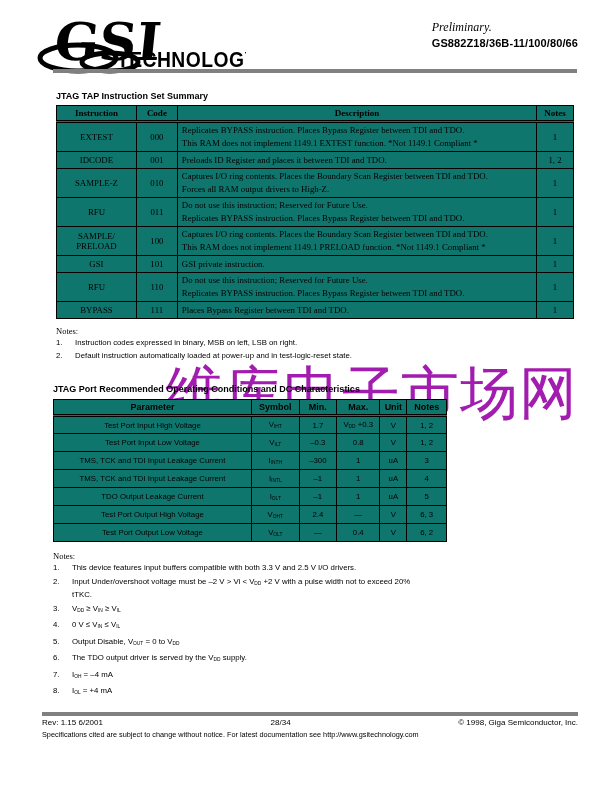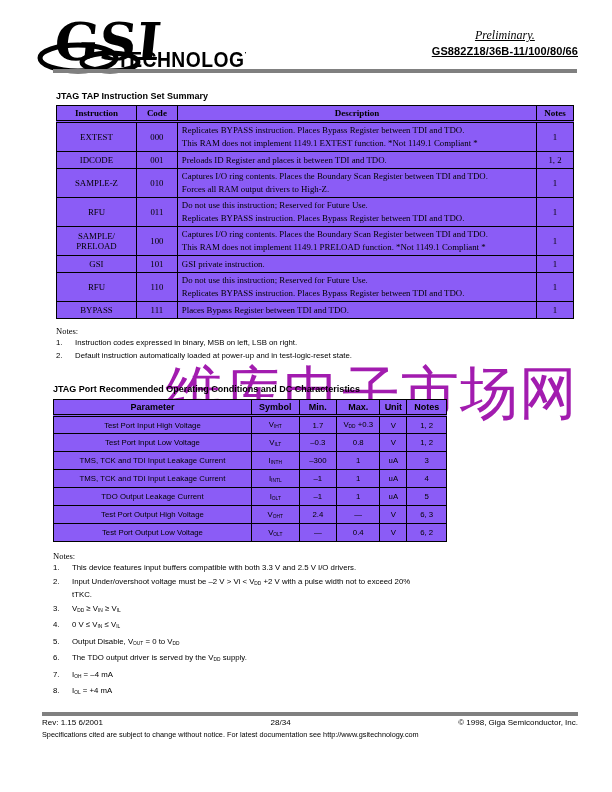--- a/index.html
+++ b/index.html
@@ -3,35 +3,35 @@
 <meta charset="utf-8">
 <style>
   * { margin:0; padding:0; box-sizing:border-box; }
   html,body { background:#ffffff; }
   .page {
     position:relative; width:612px; height:792px; background:#fff;
     font-family:"Liberation Sans", sans-serif; color:#000; overflow:hidden;
   }
   
   .logo-wrap { position:absolute; left:36px; top:12px; width:210px; height:64px; }
-  .hdr-right { position:absolute; right:34px; top:28px; text-align:center;text-decoration:underline; }
+  .hdr-right { position:absolute; right:34px; top:20px; text-align:left; }
   .preliminary { font-family:"Liberation Serif", serif; font-style:italic; font-size:12px; }
   .partnum { font-size:11px; font-weight:bold; margin-top:2px; letter-spacing:0.1px; }
   .hdr-rule { position:absolute; left:53px; top:69px; width:524px; height:4px; background:#808080; }
   
   .s1-title { position:absolute; left:56px; top:91px; font-size:9px; font-weight:bold; }
   .s2-title { position:absolute; left:53px; top:384px; font-size:9px; font-weight:bold; z-index:2; }
   
   .watermark {
     position:absolute; left:165px; top:364px; z-index:1;
     font-size:58px; color:#a21caf; letter-spacing:1px; line-height:1;
     font-family:"DejaVu Sans", sans-serif; user-select:none;
   }
   
-  table { border-collapse:collapse; background:#8b5cf6; position:absolute; z-index:2; }
+  table { border-collapse:collapse; background:#0f766e; position:absolute; z-index:2; }
   th, td { border:1px solid #000; }
   th { font-size:9px; font-weight:bold; text-align:center; border-bottom:3px double #000; padding:2px 2px; }
   .t1 { left:56px; top:105px; width:518px; border:1.5px solid #000;
         font-family:"Liberation Serif", serif; }
   .t1 td { font-size:8.8px; text-align:center; vertical-align:middle; }
   .t1 td.c-desc { text-align:left; padding:1px 4px; line-height:13px; }
   .t1 tr.h1 { height:17px; } .t1 tr.h2 { height:29px; }
   .prelines { white-space:pre-line; }
   .t2 { left:53px; top:399px; width:394px; border:1.5px solid #000; }
   .t2 td { font-size:7.8px; text-align:center; vertical-align:middle; height:18px; padding:1px 2px; }

